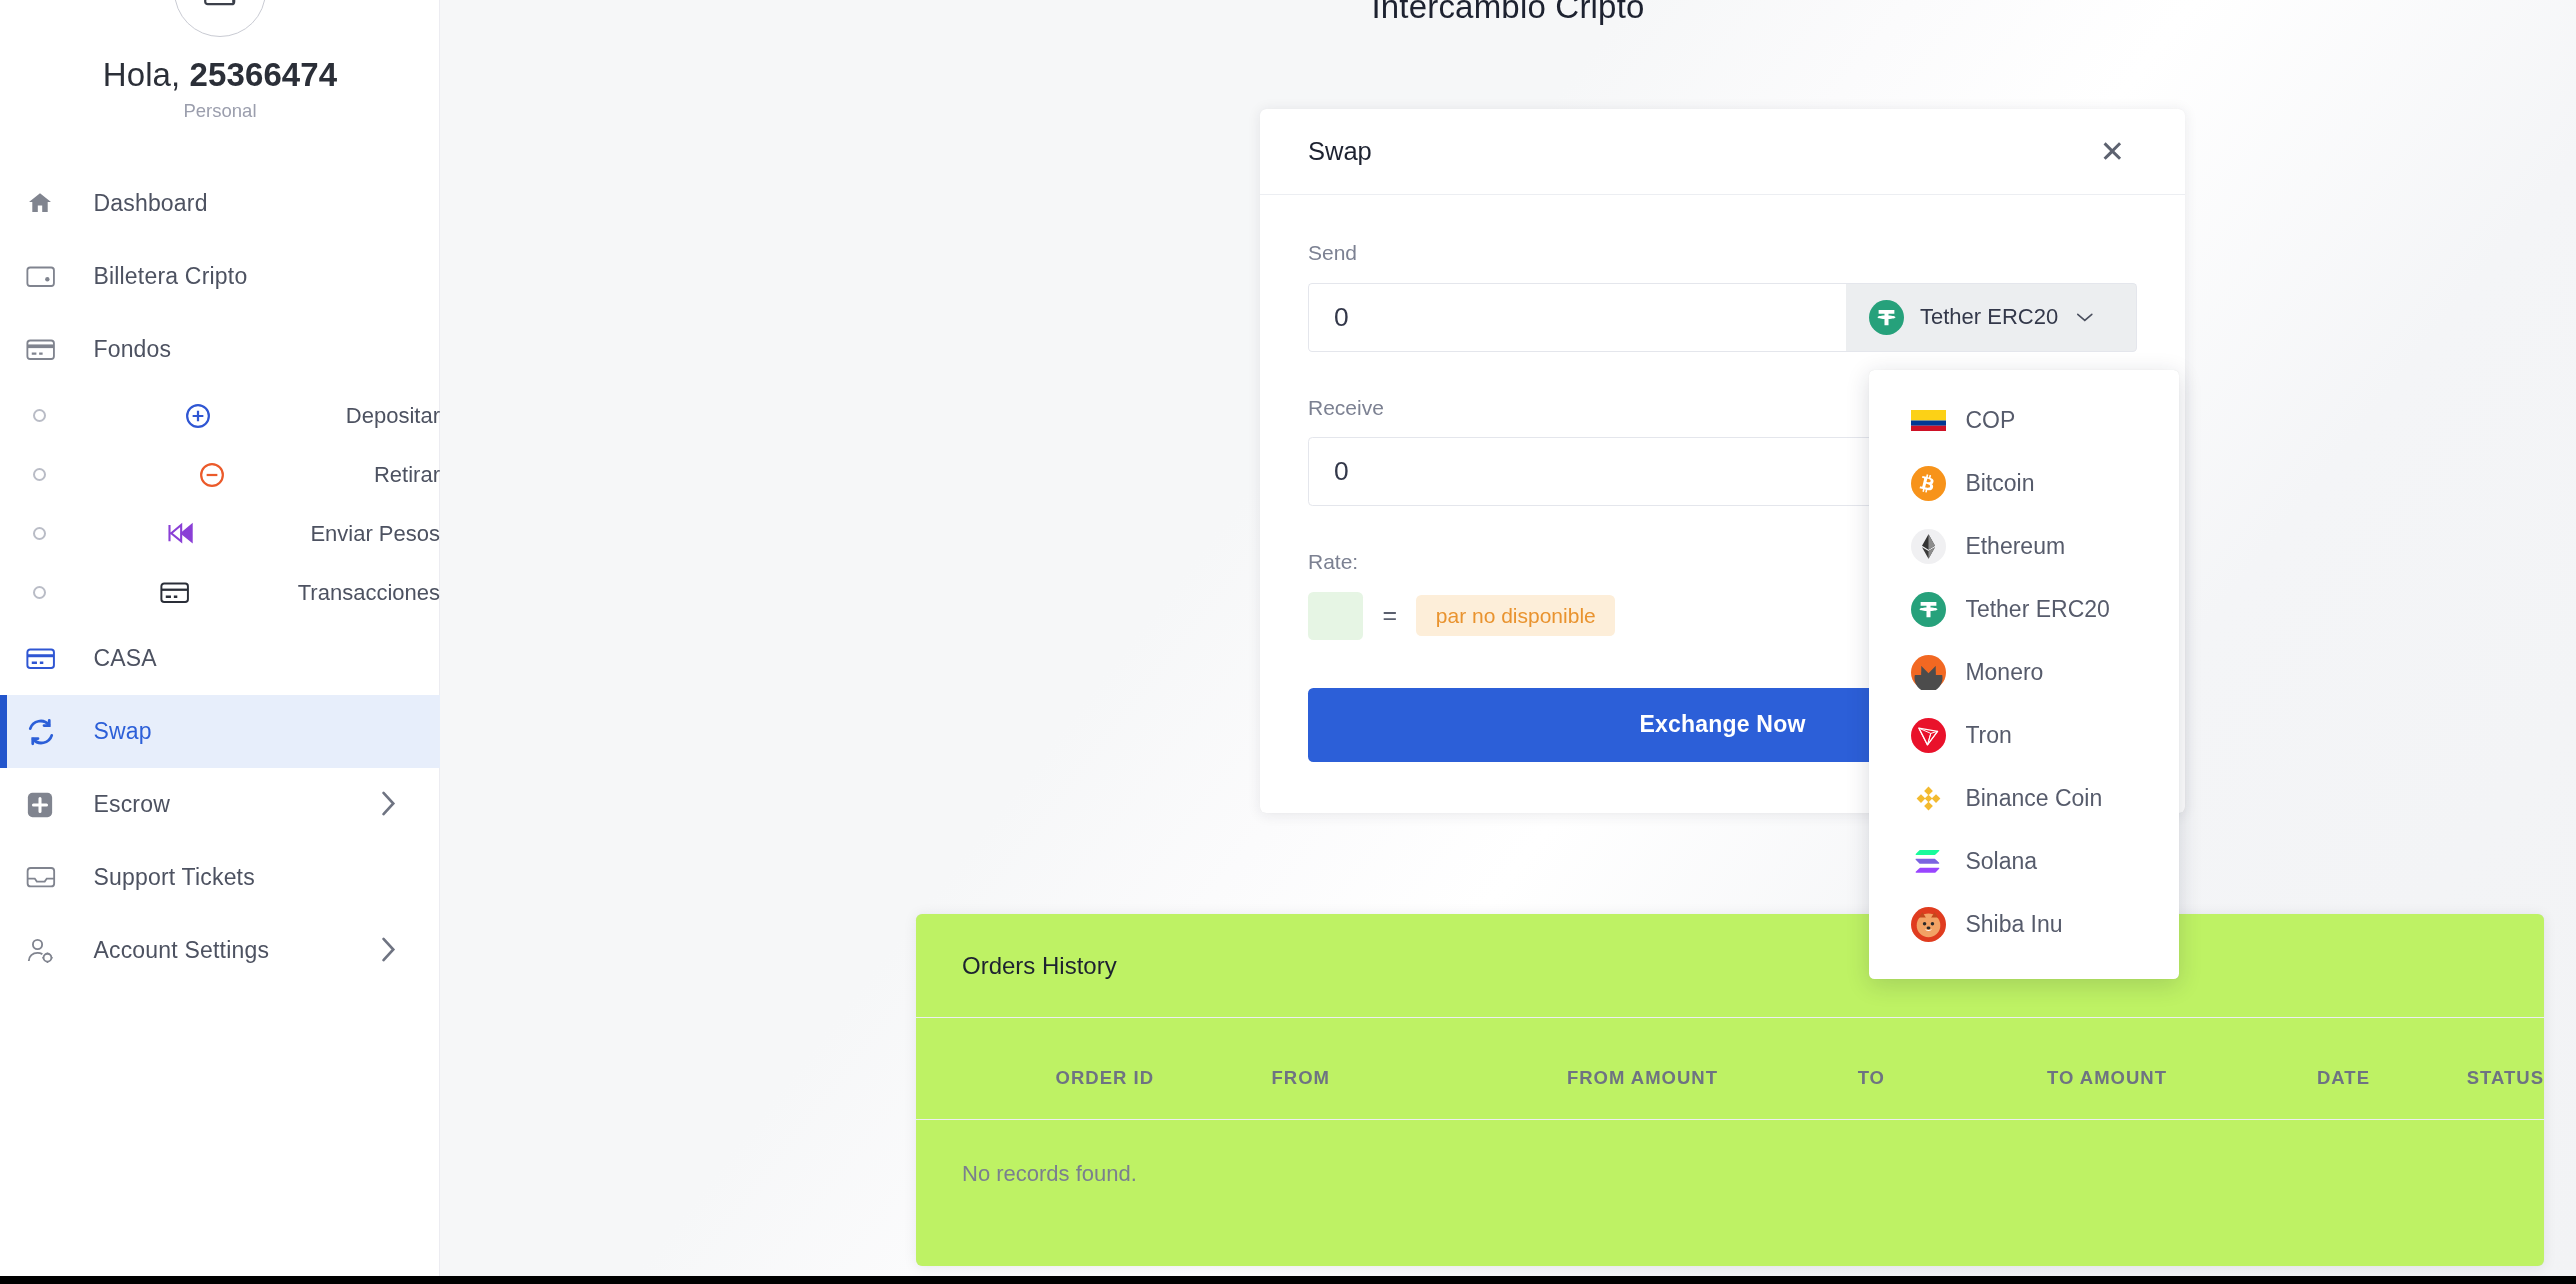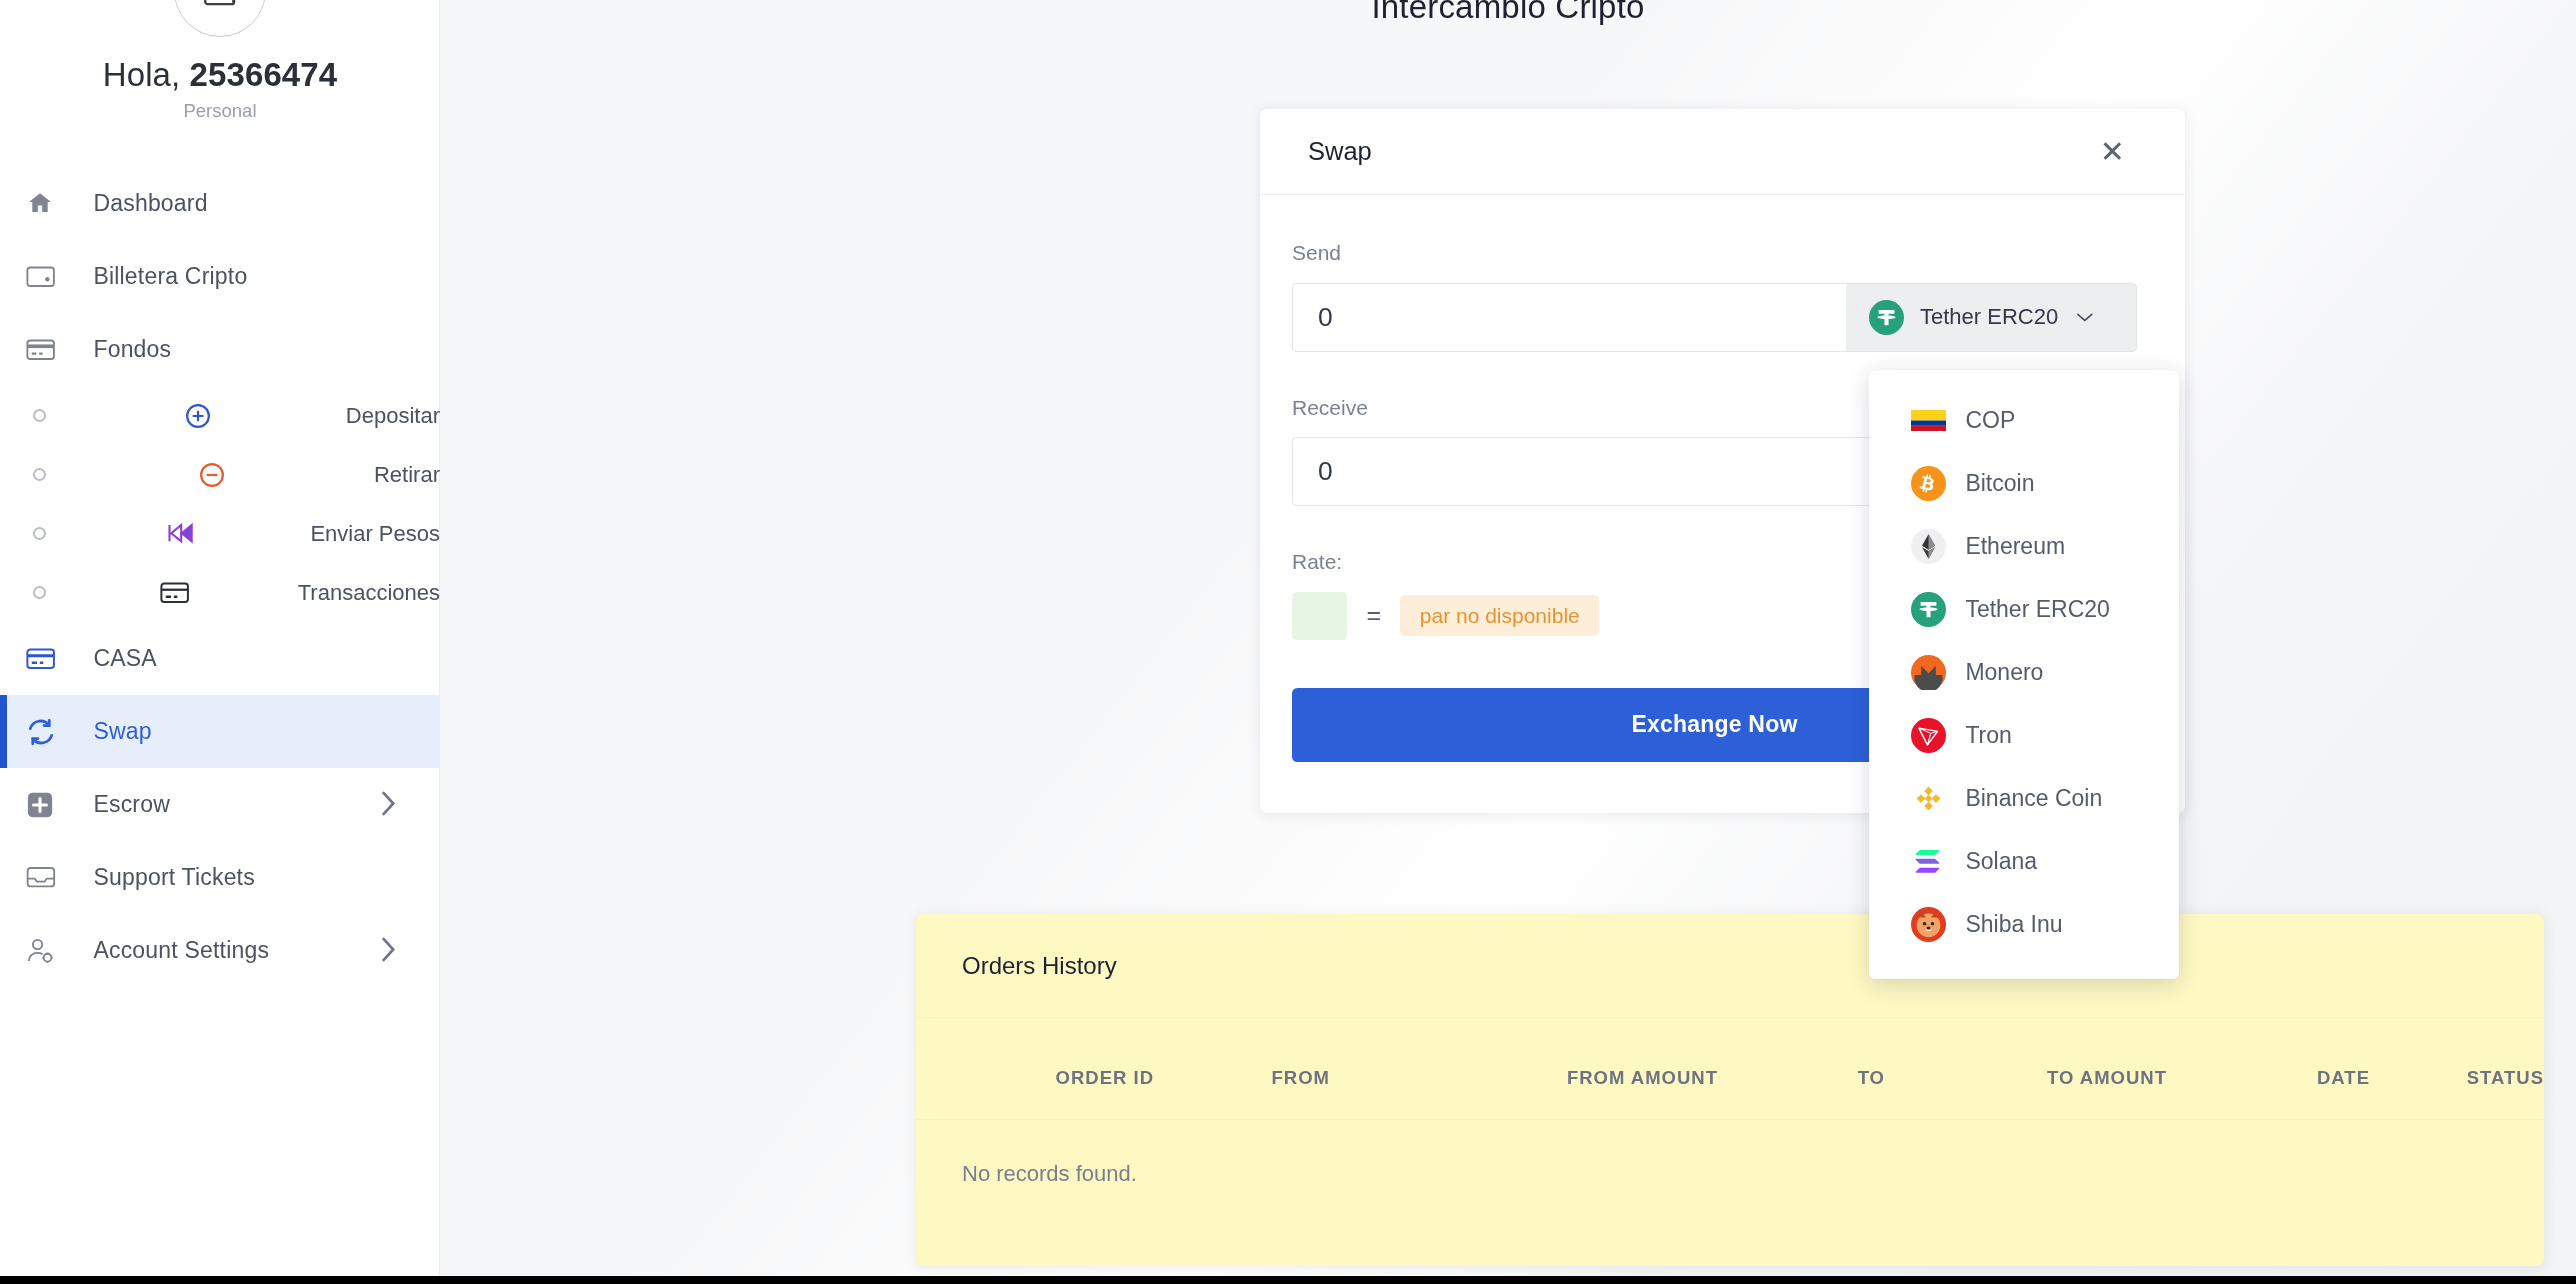--- a/index.html
+++ b/index.html
@@ -97,21 +97,21 @@
   }
   .swap-head {
     height: 86px; display: flex; align-items: center; justify-content: space-between;
     padding: 0 60px 0 48px; border-bottom: 0.9px solid #eceef2;
   }
   .swap-head .t { font-size: 25.5px; color: #1d2230; }
   .close-x {
     font-size: 30px; color: #5d6270; line-height: 1; cursor: pointer;
     font-weight: 300;
   }
-  .swap-body { padding: 46px 48px 51px 32px; }
+  .swap-body { padding: 46px 48px 51px 48px; }
   .field-label { font-size: 21px; color: #7c8192; margin-bottom: 17.6px; }
   .input-row { display: flex; align-items: stretch; height: 69px; margin-bottom: 44px; }
   .amount-input {
     flex: 1; border: 0.9px solid #e4e6ec; border-right: none; border-radius: 4.4px 0 0 4.4px;
     display: flex; align-items: center; padding-left: 25px;
     font-size: 26.4px; color: #33384a; background: #fff;
   }
   .amount-input.solo { border-right: 0.9px solid #e4e6ec; border-radius: 4.4px; }
   .coin-select {
     width: 291px; background: #eceef0; border: 0.9px solid #e4e6ec; border-left: none;
@@ -151,21 +151,21 @@
   .coin-opt {
     display: flex; align-items: center; gap: 19.4px;
     height: 63px; padding-left: 42px; cursor: pointer;
   }
   .coin-opt .label { font-size: 23px; color: #565b6b; }
   .coin-ico { width: 35px; height: 35px; flex: 0 0 auto; }
 
   
   .orders-card {
     position: absolute; left: 916px; top: 914px; width: 1628px;
-    background: #fef9c3; border-radius: 6.2px;
+    background: #bef264; border-radius: 6.2px;
     box-shadow: 0 1.8px 14px rgba(30,35,60,.08), 0 0 0.9px rgba(0,0,0,.07);
     height: 352px; z-index: 10;
   }
   .orders-head {
     height: 104px; display: flex; align-items: center; padding-left: 46px;
     border-bottom: 0.9px solid #eceef2; font-size: 24px; color: #1d2230;
   }
   .orders-table { width: 100%; border-collapse: collapse; }
   .orders-table th {
     text-align: right; font-size: 18.5px; color: #6e7382; font-weight: 700;

